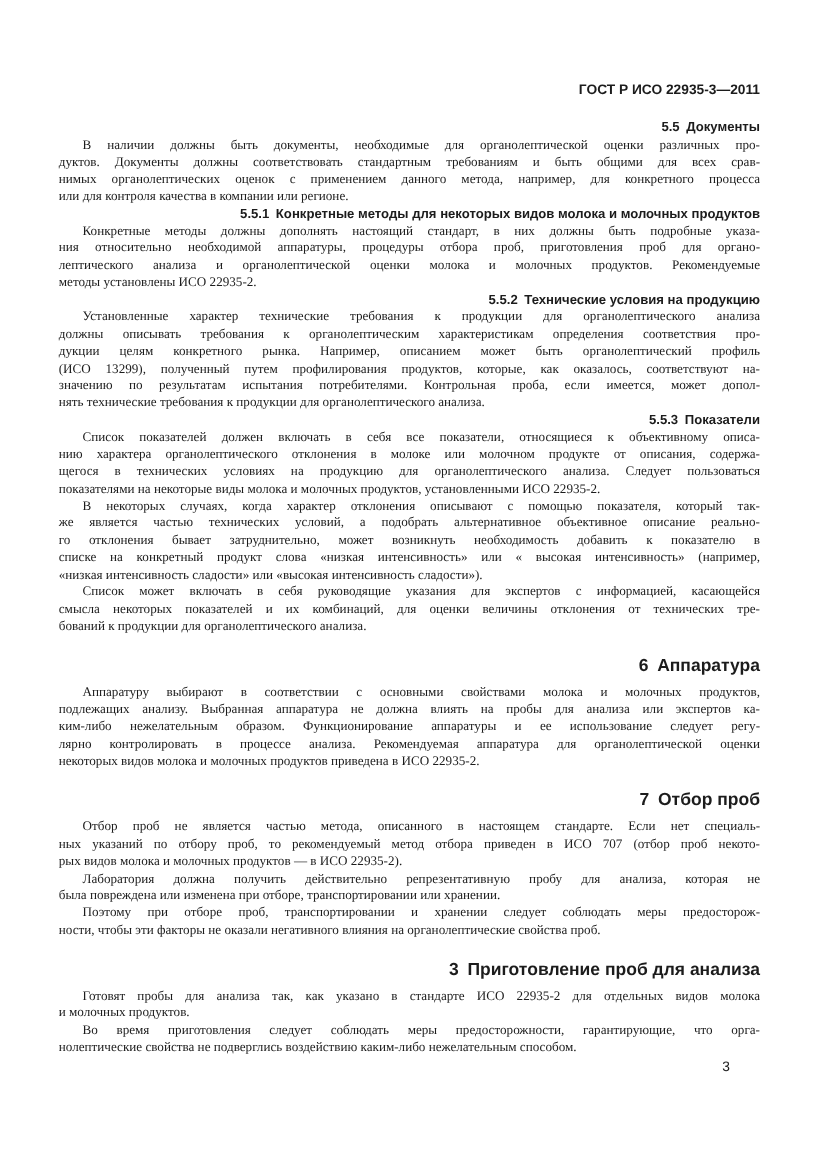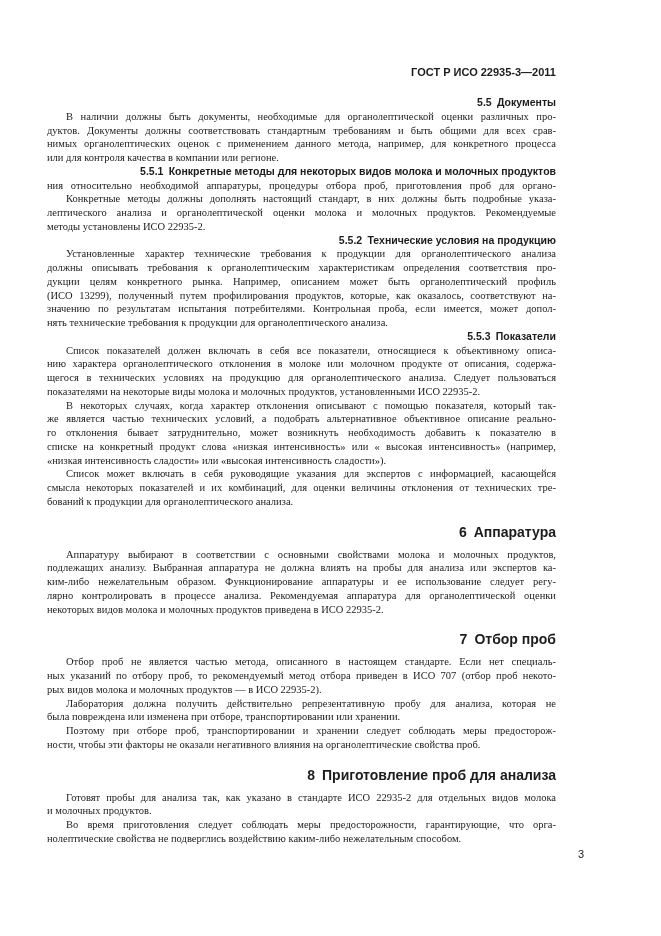--- a/index.html
+++ b/index.html
@@ -6,21 +6,21 @@
     margin: 0;
     padding: 0;
     background: #ffffff;
   }
   .page {
     position: relative;
     width: 661px;
     height: 936px;
     background: #ffffff;
     box-sizing: border-box;
-    padding: 66px 105px 0 47px;
+    padding: 66px 53px 0 47px;
     font-family: "Liberation Sans", sans-serif;
     color: #1c1c1c;
     overflow: hidden;
   }
   .running-header {
     text-align: right;
     font-weight: bold;
     font-size: 11px;
     line-height: 13px;
     margin-bottom: 17px;
@@ -70,22 +70,22 @@
   <div class="content">
       <div class="subheading">5.5 Документы</div>
       <div class="paragraph">
         <div class="line first">В наличии должны быть документы, необходимые для органолептической оценки различных про-</div>
         <div class="line">дуктов. Документы должны соответствовать стандартным требованиям и быть общими для всех срав-</div>
         <div class="line">нимых органолептических оценок с применением данного метода, например, для конкретного процесса</div>
         <div class="line">или для контроля качества в компании или регионе.</div>
       </div>
       <div class="subheading">5.5.1 Конкретные методы для некоторых видов молока и молочных продуктов</div>
       <div class="paragraph">
+        <div class="line first">Конкретные методы должны дополнять настоящий стандарт, в них должны быть подробные указа-</div>
         <div class="line">ния относительно необходимой аппаратуры, процедуры отбора проб, приготовления проб для органо-</div>
-        <div class="line first">Конкретные методы должны дополнять настоящий стандарт, в них должны быть подробные указа-</div>
         <div class="line">лептического анализа и органолептической оценки молока и молочных продуктов. Рекомендуемые</div>
         <div class="line">методы установлены ИСО 22935-2.</div>
       </div>
       <div class="subheading">5.5.2 Технические условия на продукцию</div>
       <div class="paragraph">
         <div class="line first">Установленные характер технические требования к продукции для органолептического анализа</div>
         <div class="line">должны описывать требования к органолептическим характеристикам определения соответствия про-</div>
         <div class="line">дукции  целям конкретного рынка. Например, описанием может быть органолептический профиль</div>
         <div class="line">(ИСО 13299), полученный путем профилирования продуктов, которые, как оказалось, соответствуют на-</div>
         <div class="line">значению по результатам испытания потребителями. Контрольная проба, если имеется, может допол-</div>
@@ -125,21 +125,21 @@
         <div class="line">рых видов молока и молочных продуктов — в ИСО 22935-2).</div>
       </div>
       <div class="paragraph">
         <div class="line first">Лаборатория должна получить действительно репрезентативную пробу для анализа, которая не</div>
         <div class="line">была повреждена или изменена при отборе, транспортировании или хранении.</div>
       </div>
       <div class="paragraph">
         <div class="line first">Поэтому при отборе проб, транспортировании и хранении следует соблюдать меры предосторож-</div>
         <div class="line">ности, чтобы эти факторы не оказали негативного влияния на органолептические свойства проб.</div>
       </div>
-      <div class="heading">8 Приготовление проб для анализа</div>
+      <div class="heading">3 Приготовление проб для анализа</div>
       <div class="paragraph">
         <div class="line first">Готовят пробы для анализа так, как указано в стандарте ИСО 22935-2 для отдельных видов молока</div>
         <div class="line">и молочных продуктов.</div>
       </div>
       <div class="paragraph">
         <div class="line first">Во время приготовления следует соблюдать меры предосторожности, гарантирующие, что орга-</div>
         <div class="line">нолептические свойства не подверглись воздействию каким-либо нежелательным способом.</div>
       </div>
     </div>
 

